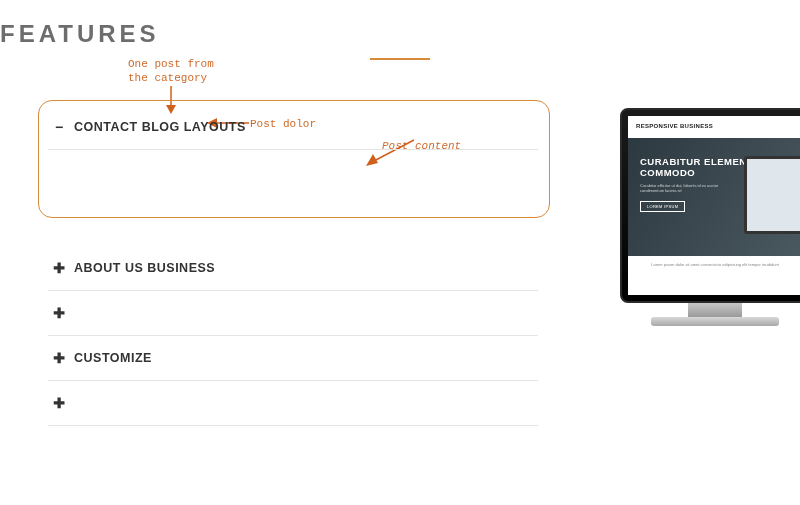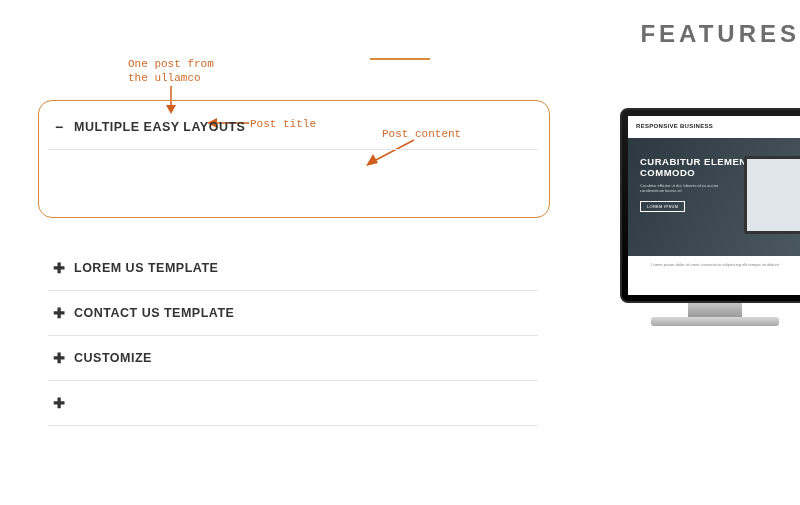--- a/index.html
+++ b/index.html
@@ -1,18 +1,18 @@
 <!DOCTYPE html>
 <html><head>
 <meta charset="utf-8">
 <style>
   * { margin: 0; padding: 0; box-sizing: border-box; }
   body { width: 800px; height: 505px; background: #fff; font-family: Arial, sans-serif; position: relative; overflow: hidden; }
   
-  .section-title { text-align: right; font-size: 24px; font-weight: 600; letter-spacing: 4px; color: #6d6d6d; margin-top: 20px; }
+  .section-title { text-align: left; font-size: 24px; font-weight: 600; letter-spacing: 4px; color: #6d6d6d; margin-top: 20px; }
   .title-underline { width: 60px; height: 2px; background: #d68a3a; margin: 10px auto 0; }
   
   .annotation { position: absolute; color: #ce6b2c; font-family: "Courier New", monospace; font-size: 11px; line-height: 1.25; }
   
   .arrow { position: absolute; pointer-events: none; }
   
   .highlight-box { position: absolute; border: 1.5px solid #d68a3a; border-radius: 14px; }
   
   .accordion { position: absolute; left: 48px; width: 490px; }
   .acc-item { border-bottom: 1px solid #e4e4e4; }
@@ -34,59 +34,58 @@
   .monitor-stand { width: 54px; height: 14px; background: linear-gradient(#c7c7c7,#9a9a9a); margin: 0 auto; }
   .monitor-base { width: 128px; height: 9px; background: linear-gradient(#d8d8d8,#a8a8a8); margin: 0 auto; border-radius: 3px; }
 </style>
 </head>
 <body>
 
 <h2 class="section-title">FEATURES</h2>
 <div class="title-underline"></div>
 
 <div class="annotation" style="left:128px; top:58px; white-space:pre;">One post from
-the ullamco</div>
-<div class="annotation" style="left:250px; top:118px;">Post title</div>
-<div class="annotation" style="left:382px; top:128px;">Post content</div>
+the category</div>
+<div class="annotation" style="left:250px; top:118px;">Post dolor</div>
+<div class="annotation" style="left:382px; top:140px;font-style:italic;">Post content</div>
 
 <svg class="arrow" style="left:163px; top:86px;" width="16" height="30">
   <line x1="8" y1="0" x2="8" y2="22" stroke="#d0601d" stroke-width="1.5"></line>
   <polygon points="8,28 3,19 13,19" fill="#d0601d"></polygon>
 </svg>
 <svg class="arrow" style="left:207px; top:116px;" width="42" height="14">
   <line x1="42" y1="7" x2="8" y2="7" stroke="#d0601d" stroke-width="1.5"></line>
   <polygon points="0,7 10,2 10,12" fill="#d0601d"></polygon>
 </svg>
 <svg class="arrow" style="left:362px; top:138px;" width="56" height="32">
   <line x1="52" y1="2" x2="10" y2="24" stroke="#d0601d" stroke-width="1.5"></line>
   <polygon points="4,28 16,25 11,16" fill="#d0601d"></polygon>
 </svg>
 
 <div class="highlight-box" style="left:38px; top:100px; width:512px; height:118px;"></div>
 
 <div class="accordion" style="top:105px;">
   <div class="acc-item">
     <div class="acc-header">
       <span class="acc-icon">−</span>
-      <span class="acc-title">MULTIPLE EASY LAYOUTS</span>
+      <span class="acc-title">CONTACT BLOG LAYOUTS</span>
     </div>
   </div>
 </div>
 
 <div class="accordion" style="top:246px;">
   <div class="acc-item">
     <div class="acc-header">
       <span class="acc-icon">✚</span>
-      <span class="acc-title">LOREM US TEMPLATE</span>
+      <span class="acc-title">ABOUT US BUSINESS</span>
     </div>
   </div>
   <div class="acc-item">
     <div class="acc-header">
       <span class="acc-icon">✚</span>
-      <span class="acc-title">CONTACT US TEMPLATE</span>
     </div>
   </div>
   <div class="acc-item">
     <div class="acc-header">
       <span class="acc-icon">✚</span>
       <span class="acc-title">CUSTOMIZE</span>
     </div>
   </div>
   <div class="acc-item">
     <div class="acc-header">

